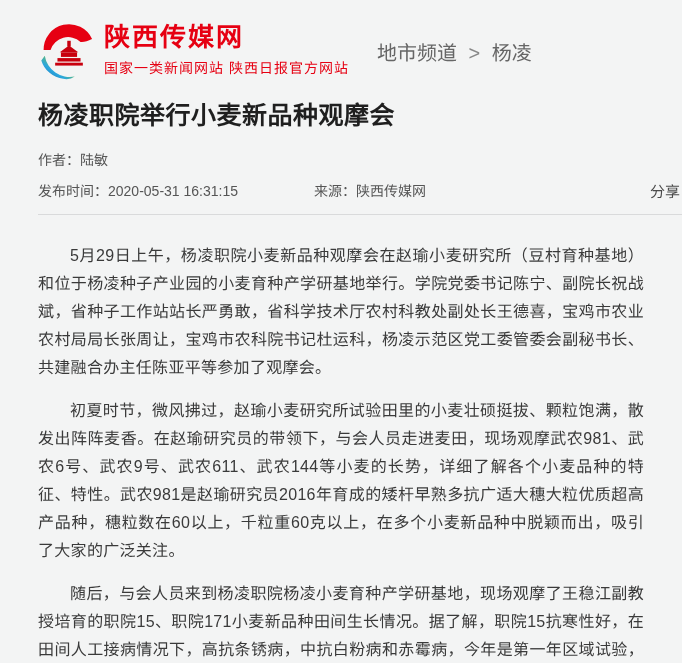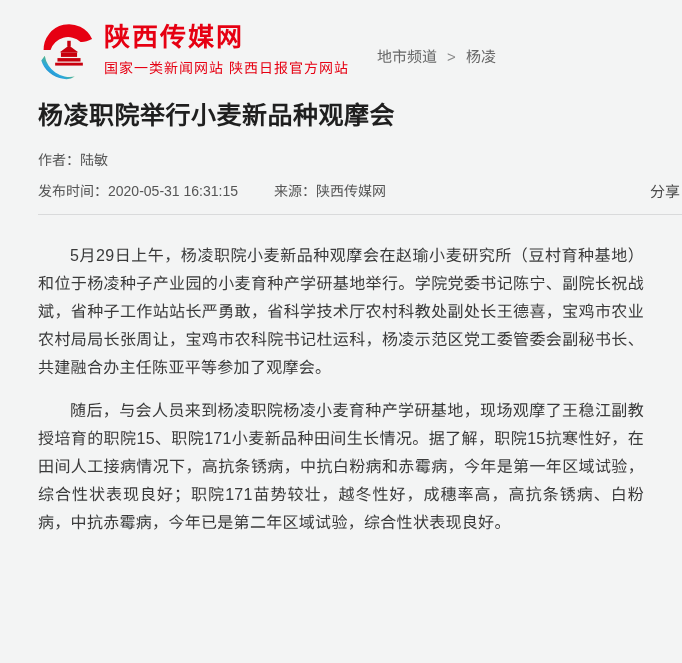--- a/index.html
+++ b/index.html
@@ -38,21 +38,21 @@
   .logo-tagline {
     font-size: 14px;
     color: #e60012;
     letter-spacing: 1px;
     margin-top: 4px;
     white-space: nowrap;
   }
   .breadcrumb {
     margin-left: 28px;
     margin-bottom: 14px;
-    font-size: 15px;
+    font-size: 20px;
     color: #666;
     white-space: nowrap;
   }
   .breadcrumb a { color: #666; text-decoration: none; cursor: pointer; }
   .breadcrumb .sep { margin: 0 6px; color: #888; }
 
   
   .article { padding: 0 38px; }
   .article-title {
     margin-top: 16px;
@@ -67,20 +67,21 @@
     font-size: 14px;
     color: #555;
   }
   .meta-row {
     margin-top: 11px;
     font-size: 14px;
     color: #555;
     display: flex;
     align-items: center;
     position: relative;
+    gap: 40px;
   }
   .meta-source { margin-left: 36px; }
   .share-label {
     position: absolute;
     right: -36px; 
     top: 0;
     font-size: 15px;
     color: #4a4a4a;
     cursor: pointer;
   }
@@ -160,18 +161,19 @@
       <span class="meta-source">
         <span>来源：</span><span>陕西传媒网</span>
       </span>
       <span class="share-label">分享</span>
     </div>
 
     <hr class="divider">
 
     <div class="article-body">
       <p>5月29日上午，杨凌职院小麦新品种观摩会在赵瑜小麦研究所（豆村育种基地）和位于杨凌种子产业园的小麦育种产学研基地举行。学院党委书记陈宁、副院长祝战斌，省种子工作站站长严勇敢，省科学技术厅农村科教处副处长王德喜，宝鸡市农业农村局局长张周让，宝鸡市农科院书记杜运科，杨凌示范区党工委管委会副秘书长、共建融合办主任陈亚平等参加了观摩会。</p>
+      <p>初夏时节，微风拂过，赵瑜小麦研究所试验田里的小麦壮硕挺拔、颗粒饱满，散发出阵阵麦香。在赵瑜研究员的带领下，与会人员走进麦田，现场观摩武农981、武农6号、武农9号、武农611、武农144等小麦的长势，详细了解各个小麦品种的特征、特性。武农981是赵瑜研究员2016年育成的矮杆早熟多抗广适大穗大粒优质超高产品种，穗粒数在60以上，千粒重60克以上，在多个小麦新品种中脱颖而出，吸引了大家的广泛关注。</p>
       <p>随后，与会人员来到杨凌职院杨凌小麦育种产学研基地，现场观摩了王稳江副教授培育的职院15、职院171小麦新品种田间生长情况。据了解，职院15抗寒性好，在田间人工接病情况下，高抗条锈病，中抗白粉病和赤霉病，今年是第一年区域试验，综合性状表现良好；职院171苗势较壮，越冬性好，成穗率高，高抗条锈病、白粉病，中抗赤霉病，今年已是第二年区域试验，综合性状表现良好。</p>
 
     </div>
   </main>
 
 </div>
 
 </body></html>

